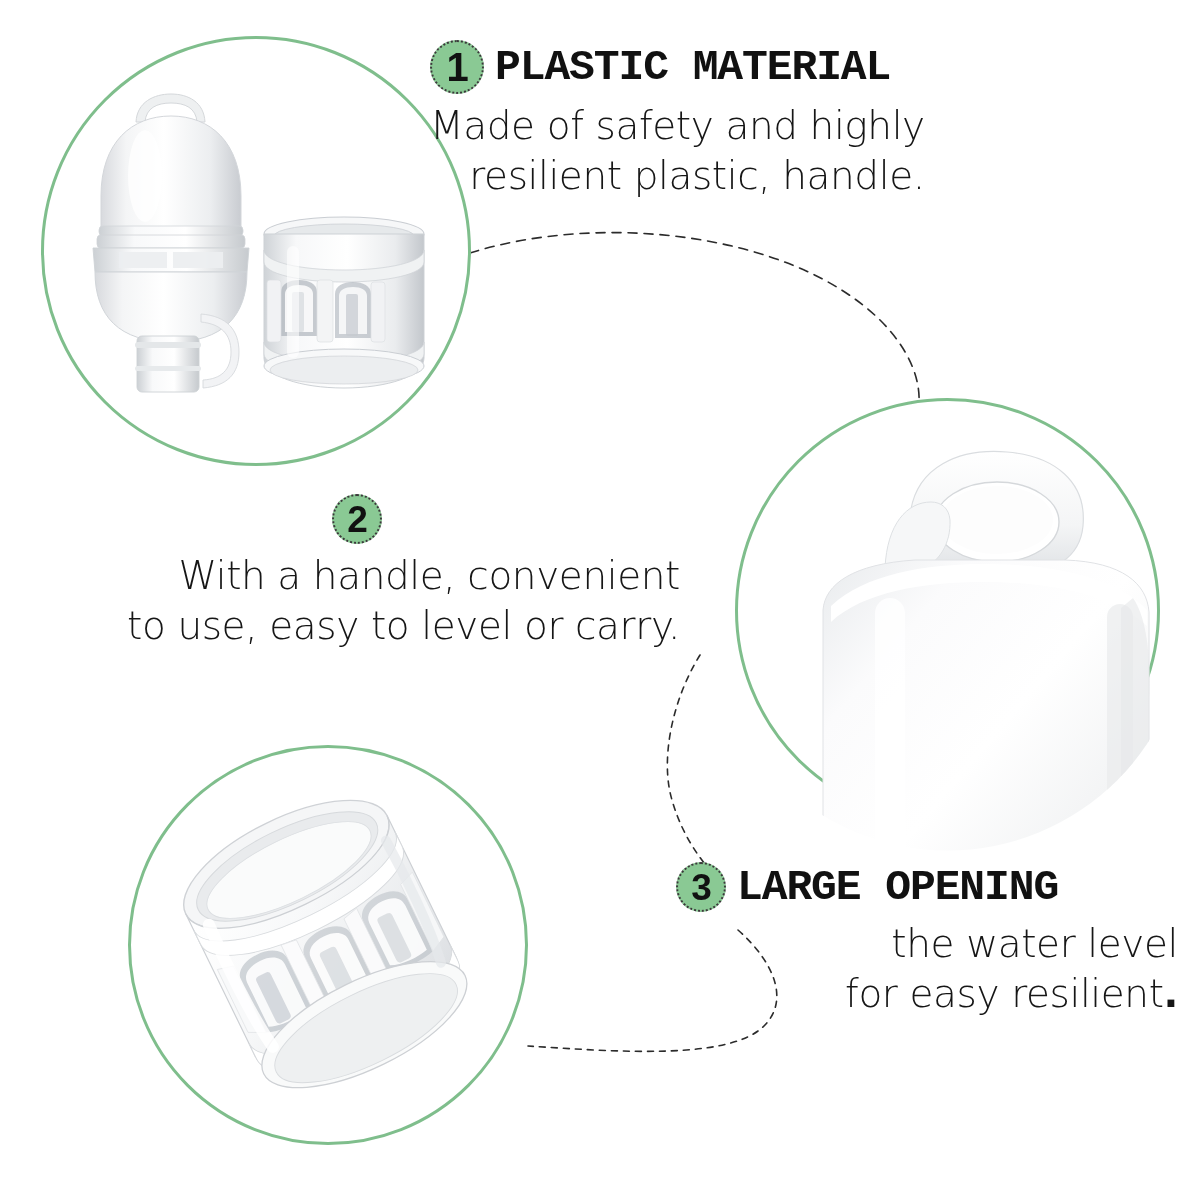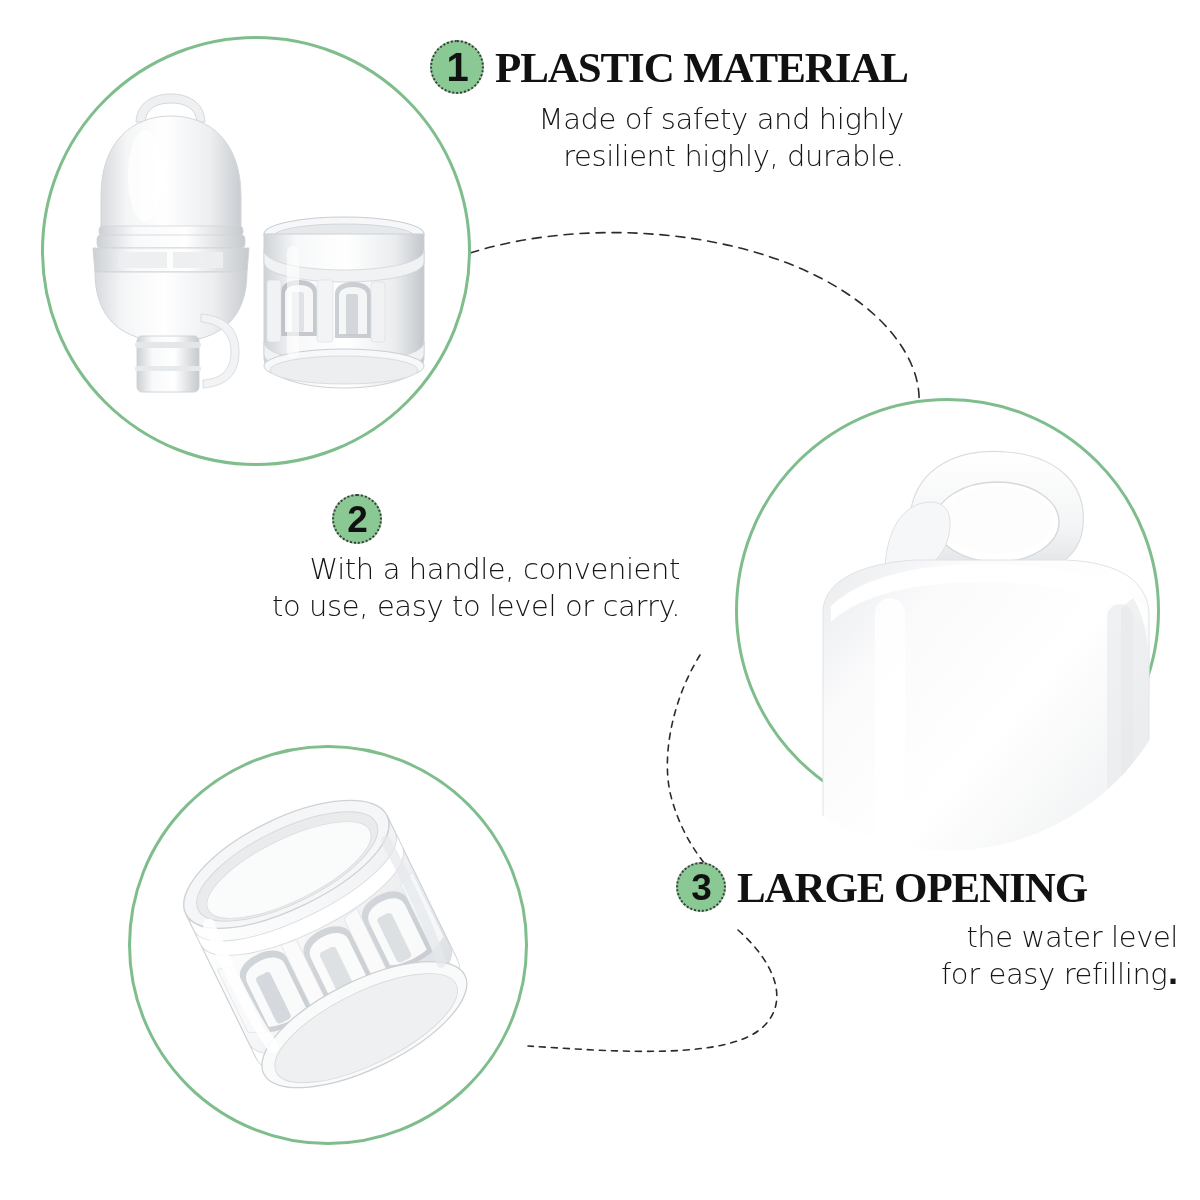--- a/index.html
+++ b/index.html
@@ -79,32 +79,32 @@
   .feature {
     position: absolute;
     z-index: 3;
   }
   .feature-head {
     display: flex;
     align-items: center;
     gap: 11px;
   }
   .feature-title {
-    font-family: Liberation Serif, serif;
+    font-family: Liberation Mono, monospace;
     font-weight: bold;
     font-size: 43px;
     letter-spacing: -1.1px;
     color: #111111;
     line-height: 1;
     white-space: nowrap;
   }
   .feature-body {
     font-family: "DejaVu Sans", sans-serif;
     font-weight: 300;
-    font-size: 29px;
+    font-size: 39px;
     line-height: 1.28;
     color: #161616;
     margin-top: 7px;
     letter-spacing: -0.4px;
   }
   .body-line { white-space: nowrap; display: block; }
   .bold-dot { font-weight: bold; }
 
   
   #feature-1 { left: 430px; top: 40px; }
@@ -328,38 +328,38 @@
     </div>
   </div>
 
   <div class="feature" id="feature-1">
     <div class="feature-head">
       <span class="badge">1</span>
       <span class="feature-title">PLASTIC MATERIAL</span>
     </div>
     <div class="feature-body">
       <span class="body-line">Made of safety and highly</span>
-      <span class="body-line">resilient highly, durable.</span>
+      <span class="body-line">resilient plastic, handle.</span>
     </div>
   </div>
 
   <div class="feature" id="feature-2">
     <div class="feature-head">
       <span class="badge badge-sm">2</span>
     </div>
     <div class="feature-body">
       <span class="body-line">With a handle, convenient</span>
       <span class="body-line">to use, easy to level or carry.</span>
     </div>
   </div>
 
   <div class="feature" id="feature-3">
     <div class="feature-head">
       <span class="badge badge-sm">3</span>
       <span class="feature-title">LARGE OPENING</span>
     </div>
     <div class="feature-body">
       <span class="body-line">the water level</span>
-      <span class="body-line"><span>for easy refilling</span><span class="bold-dot">.</span></span>
+      <span class="body-line"><span>for easy resilient</span><span class="bold-dot">.</span></span>
     </div>
   </div>
 
 </div>
 
 </body></html>

